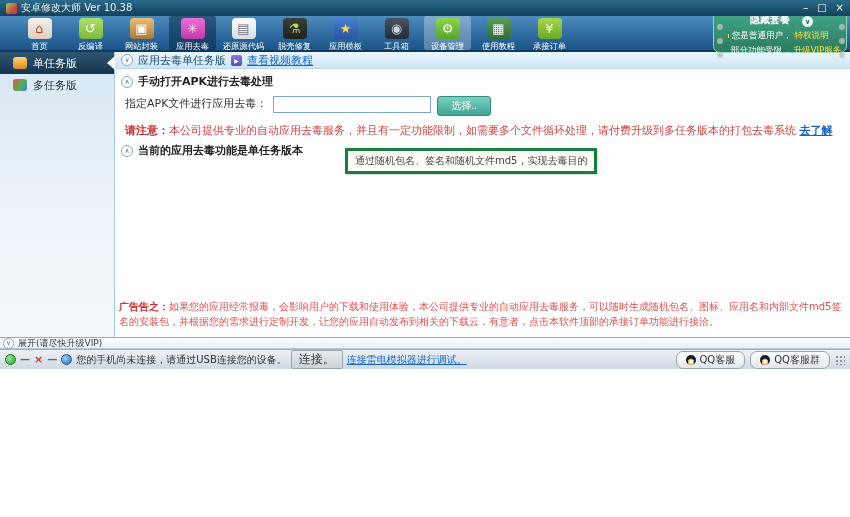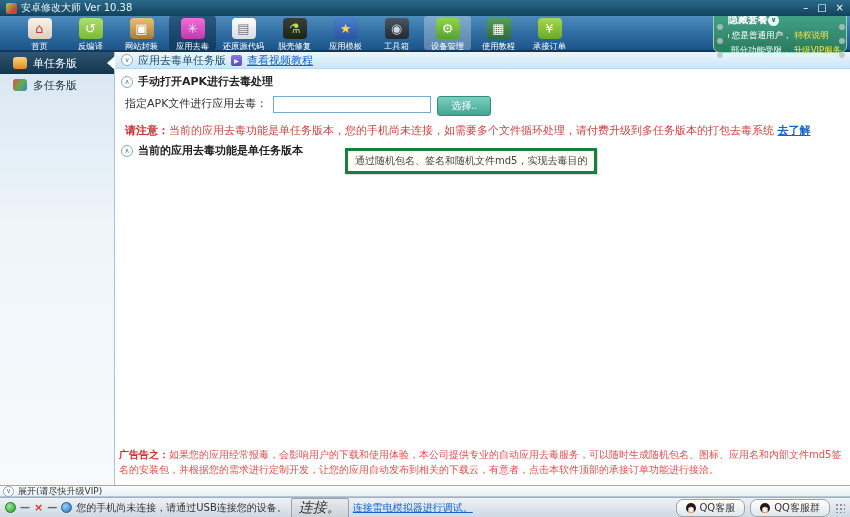--- a/index.html
+++ b/index.html
@@ -1,17 +1,17 @@
 <!DOCTYPE html>
 <html><head>
 <meta charset="utf-8">
 <style>
   * { margin:0; padding:0; box-sizing:border-box; }
   html,body { width:850px; height:517px; font-family:"DejaVu Sans","Liberation Sans",sans-serif; }
-  .window { position:relative; width:850px; height:517px; background:#fdba74; overflow:hidden; }
+  .window { position:relative; width:850px; height:369px; background:#fdba74; overflow:hidden; }
 
   
   .titlebar { height:16px; background:linear-gradient(#2a6a8a,#12425c); color:#e8f2f8; font-size:10px;
     display:flex; align-items:center; gap:4px; padding:0 6px; position:relative; z-index:10; }
   .app-ico { width:11px; height:11px; border-radius:2px; background:linear-gradient(135deg,#9fd64a,#d04040 70%); }
   .win-controls { margin-left:auto; display:flex; gap:9px; font-size:10px; color:#fff; }
   .win-controls span { cursor:default; line-height:10px; }
 
   
   .toolbar { height:36px; background:linear-gradient(#4e8cbd,#2e6ba0 55%,#1b5488); border-bottom:2px solid #0d3a5e;
@@ -31,21 +31,21 @@
   .i6 { background:linear-gradient(#4a7fd0,#2a54a0); color:#ffd84a; }
   .i7 { background:linear-gradient(#4a5560,#222a33); color:#cfd8e0; }
   .i8 { background:linear-gradient(#8fd44e,#57a32a); color:#fff; }
   .i9 { background:linear-gradient(#57a05a,#2f6b35); color:#fff; }
   .i10 { background:linear-gradient(#a8d84a,#6aa82a); color:#fff; }
 
   
   .vip-panel { position:absolute; top:9px; right:3px; width:134px; height:44px; z-index:5;
     background:linear-gradient(#46a88c,#2b7a5e); border:1px solid #8fd8c4; border-radius:7px;
     color:#fff; font-size:9px; padding:3px 12px 0 14px; }
-  .vip-head { display:flex; align-items:center; gap:0; font-weight:bold; font-size:10px; }
+  .vip-head { display:flex; align-items:flex-end; gap:12px; font-weight:bold; font-size:10px;margin-left:22px; }
   .vip-collapse { width:11px; height:11px; border-radius:50%; background:#eafaf4; color:#2b7a5e;
     font-size:7px; display:flex; align-items:center; justify-content:center; }
   .vip-line { display:flex; align-items:center; gap:3px; margin-top:2px; white-space:nowrap; transform:scale(.95); transform-origin:left; }
   .bullet { width:4px; height:4px; background:#ffe24a; display:inline-block; }
   .vip-link { color:#ffe24a; cursor:pointer; }
   .panel-dots { position:absolute; top:14px; left:3px; width:6px; height:6px; border-radius:50%; background:#b8c4c0;
     box-shadow:0 14px 0 #b8c4c0, 0 28px 0 #b8c4c0, 122px 0 0 #b8c4c0, 122px 14px 0 #b8c4c0, 122px 28px 0 #b8c4c0; opacity:.8; }
 
   
   .sidebar { position:absolute; top:52px; left:0; width:115px; height:433px;
@@ -89,22 +89,22 @@
 
   
   .status-bar { position:absolute; left:0; right:0; bottom:0; height:20px;
     background:linear-gradient(#eef2f6,#cfd9e2); border-top:1px solid #9fb0bf;
     display:flex; align-items:center; gap:4px; padding:0 5px; font-size:10px; color:#333; }
   .dot { width:11px; height:11px; border-radius:50%; flex:0 0 auto; }
   .dot.green { background:radial-gradient(circle at 35% 35%,#9ee89e,#1fa01f); border:1px solid #188018; }
   .dot.blue { background:radial-gradient(circle at 35% 35%,#9ecdf0,#1f6ec0); border:1px solid #1a5fa8; }
   .dash { color:#667; font-weight:bold; }
   .xmark { color:#e03030; font-weight:bold; font-size:11px; }
-  .chip { background:linear-gradient(#e8ebee,#ccd2d8); border:1px solid #9aa4ad; padding:0 7px; font-size:14px;
-    border-radius:2px; cursor:pointer;font-style:italic; }
+  .chip { background:linear-gradient(#e8ebee,#ccd2d8); border:1px solid #9aa4ad; padding:0 7px; font-size:12px;
+    border-radius:2px; cursor:pointer; }
   .sb-link { color:#1464c8; text-decoration:underline; cursor:pointer; }
   .right-group { margin-left:auto; display:flex; align-items:center; gap:5px; }
   .qq-btn { display:flex; align-items:center; gap:4px; background:linear-gradient(#fff,#e2e6ea);
     border:1px solid #9aa4ad; border-radius:7px; padding:1px 9px; font-size:10px; cursor:pointer; }
   .penguin { width:10px; height:10px; border-radius:50%; background:radial-gradient(circle at 50% 68%,#fff 0 2px,#ff9a2a 2.5px 3px,#1a1a1a 3.5px); }
   .grip { width:10px; height:10px; background:
     radial-gradient(circle,#8a96a2 1px,transparent 1.2px) 0 0/4px 4px; }
 </style>
 </head>
 <body>
@@ -211,21 +211,21 @@
       <span class="sec-title2">手动打开APK进行去毒处理</span>
     </div>
 
     <div class="apk-row">
       <span>指定APK文件进行应用去毒：</span>
       <input class="apk-input" value="" style="">
       <button class="select-btn">选择..</button>
     </div>
 
     <div class="notice">
-      <b>请注意：</b><span>当前的应用去毒功能是单任务版本，您的手机尚未连接，如需要多个文件循环处理，请付费升级到多任务版本的打包去毒系统</span>
+      <b>请注意：</b><span>本公司提供专业的自动应用去毒服务，并且有一定功能限制，如需要多个文件循环处理，请付费升级到多任务版本的打包去毒系统</span>
       <a class="lnk">去了解</a>
     </div>
 
     <div class="sec-header">
       <span class="circle-btn">∧</span>
       <span class="sec-title2">当前的应用去毒功能是单任务版本</span>
     </div>
 
     <div class="tooltip">通过随机包名、签名和随机文件md5，实现去毒目的</div>
 

